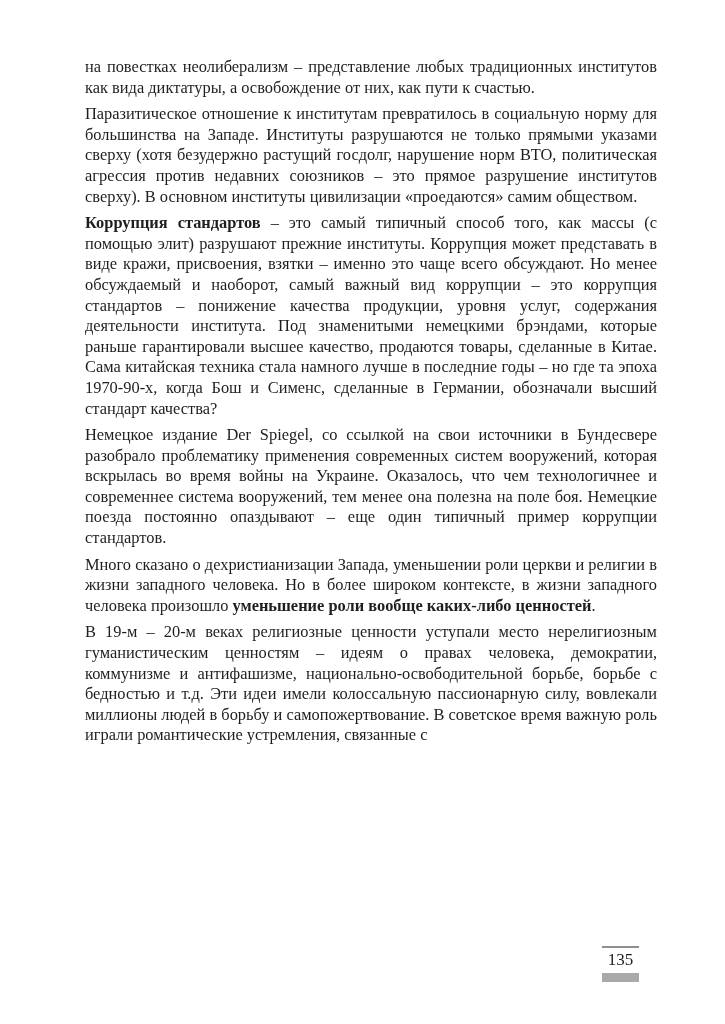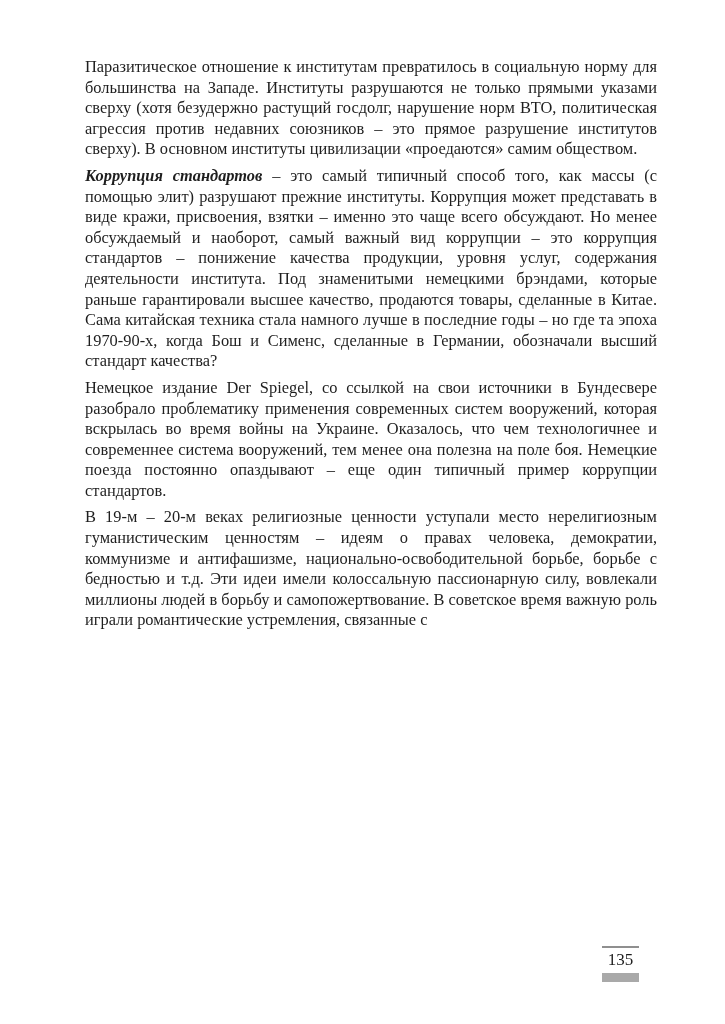--- a/index.html
+++ b/index.html
@@ -27,21 +27,21 @@
     top: 57px;
     width: 572px;
     font-size: 16.4px;
     line-height: 20.6px;
     text-align: justify;
   }
   .body-paragraph {
     margin: 0 0 6px 0;
   }
   .run { font-weight: normal; }
-  .run.bold { font-weight: bold; font-style: italic; }
+  .run.bold { font-weight: bold; }
   .page-footer {
     position: absolute;
     left: 602px;
     top: 946px;
     width: 37px;
     text-align: center;
   }
   .footer-rule {
     width: 100%;
     height: 2px;
@@ -58,23 +58,25 @@
     background: var(--footer-bar);
     margin-top: 1px;
   }
 </style>
 </head>
 <body>
 
 <div class="page">
 
   <div class="text-block" id="paragraphs">
+      <p class="body-paragraph"><span class="run">на повестках неолиберализм – представление любых традиционных институтов как вида диктатуры, а освобождение от них, как пути к счастью.</span></p>
       <p class="body-paragraph"><span class="run">Паразитическое отношение к институтам превратилось в социальную норму для большинства на Западе. Институты разрушаются не только прямыми указами сверху (хотя безудержно растущий госдолг, нарушение норм ВТО, политическая агрессия против недавних союзников – это прямое разрушение институтов сверху). В основном институты цивилизации «проедаются» самим обществом.</span></p>
       <p class="body-paragraph"><span class="run bold">Коррупция стандартов</span><span class="run"> – это самый типичный способ того, как массы (с помощью элит) разрушают прежние институты. Коррупция может представать в виде кражи, присвоения, взятки – именно это чаще всего обсуждают. Но менее обсуждаемый и наоборот, самый важный вид коррупции – это коррупция стандартов – понижение качества продукции, уровня услуг, содержания деятельности института. Под знаменитыми немецкими брэндами, которые раньше гарантировали высшее качество, продаются товары, сделанные в Китае. Сама китайская техника стала намного лучше в последние годы – но где та эпоха 1970-90-х, когда Бош и Сименс, сделанные в Германии, обозначали высший стандарт качества?</span></p>
       <p class="body-paragraph"><span class="run">Немецкое издание Der Spiegel, со ссылкой на свои источники в Бундесвере разобрало проблематику применения современных систем вооружений, которая вскрылась во время войны на Украине. Оказалось, что чем технологичнее и современнее система вооружений, тем менее она полезна на поле боя. Немецкие поезда постоянно опаздывают – еще один типичный пример коррупции стандартов.</span></p>
+      <p class="body-paragraph"><span class="run">Много сказано о дехристианизации Запада, уменьшении роли церкви и религии в жизни западного человека. Но в более широком контексте, в жизни западного человека произошло </span><span class="run bold">уменьшение роли вообще каких-либо ценностей</span><span class="run">.</span></p>
       <p class="body-paragraph"><span class="run">В 19-м – 20-м веках религиозные ценности уступали место нерелигиозным гуманистическим ценностям – идеям о правах человека, демократии, коммунизме и антифашизме, национально-освободительной борьбе, борьбе с бедностью и т.д. Эти идеи имели колоссальную пассионарную силу, вовлекали миллионы людей в борьбу и самопожертвование. В советское время важную роль играли романтические устремления, связанные с</span></p>
     </div>
 
   <div class="page-footer">
     <div class="footer-rule"></div>
     <div class="footer-number">135</div>
     <div class="footer-bar"></div>
   </div>
 
 </div>

